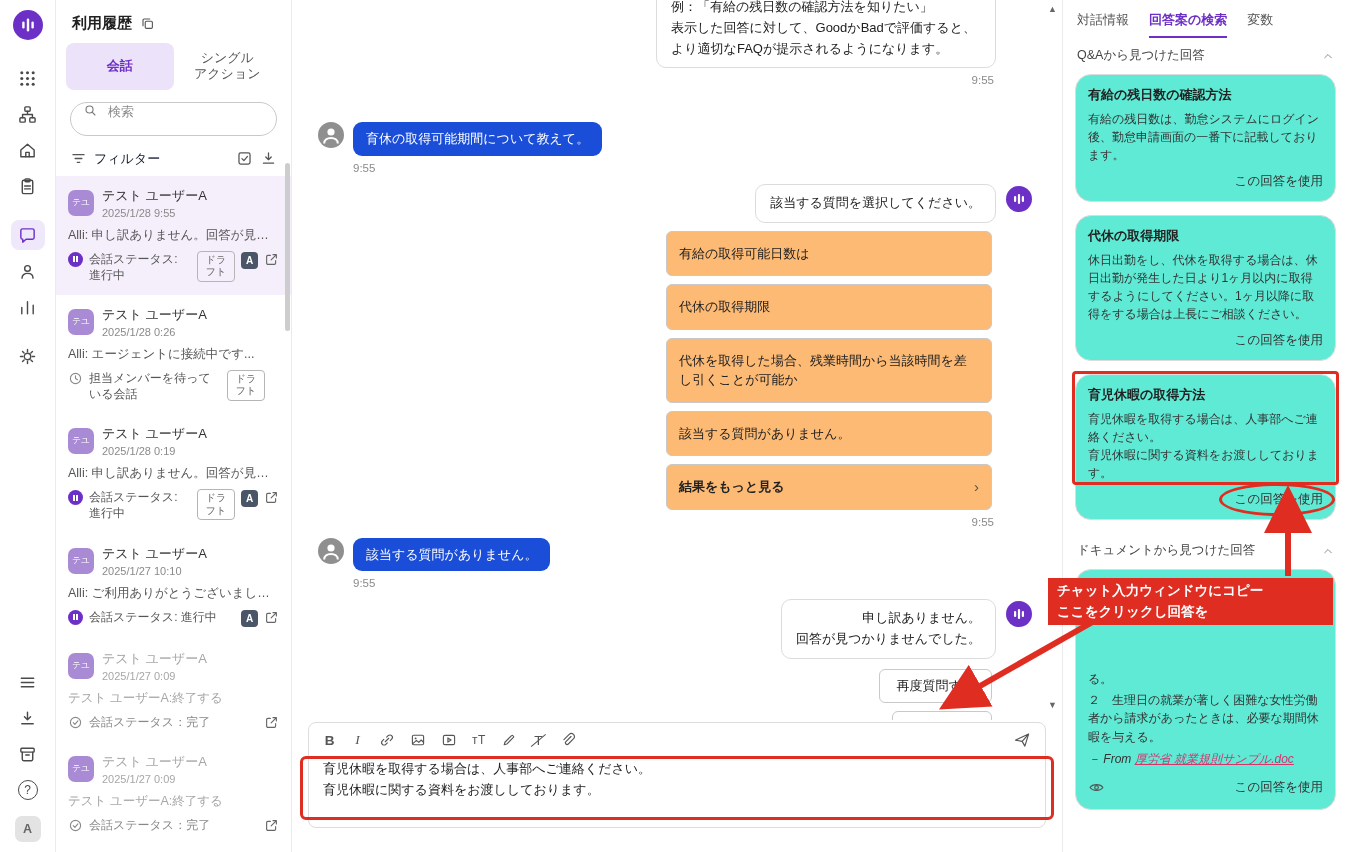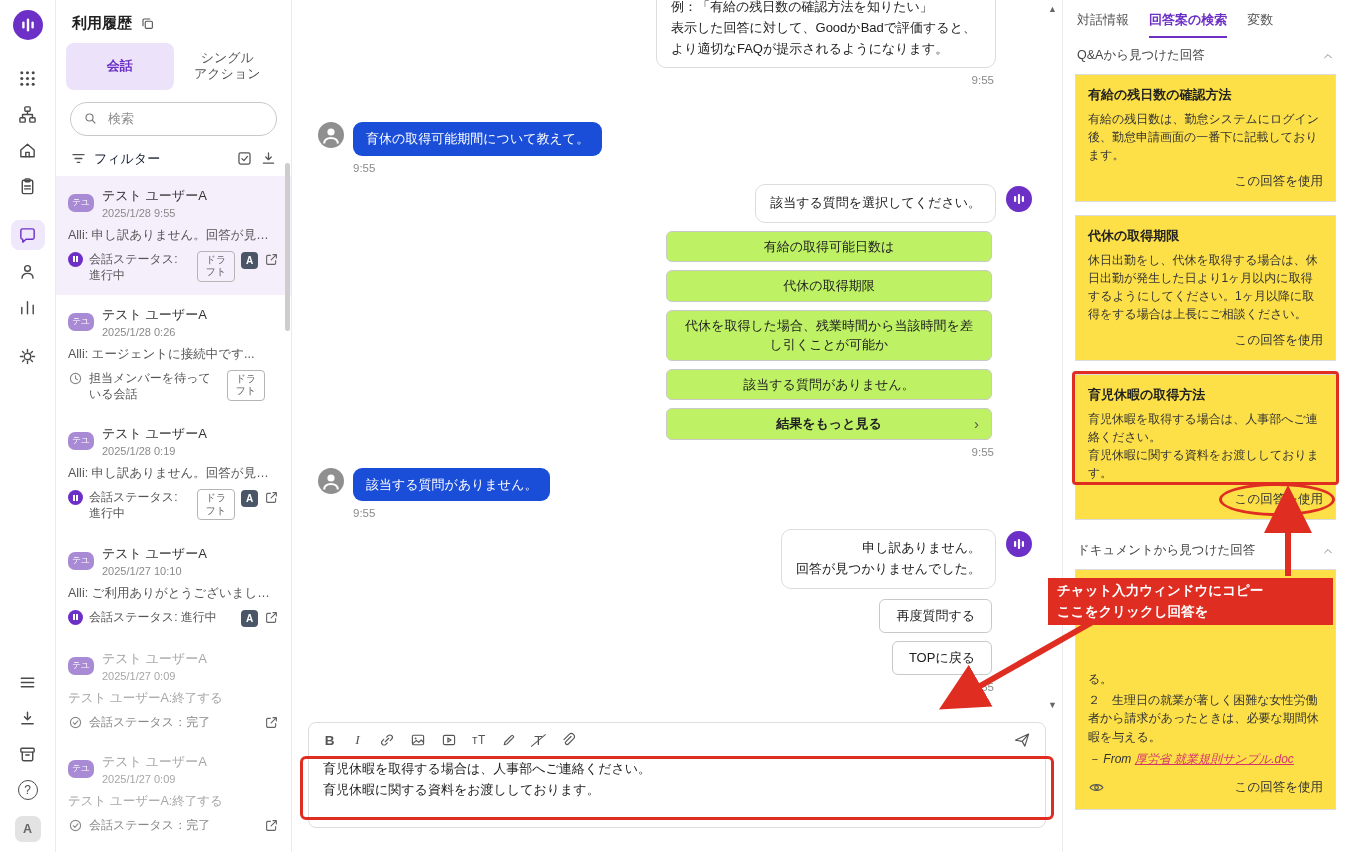--- a/index.html
+++ b/index.html
@@ -19,32 +19,32 @@
 .circle-q{width:20px;height:20px;border:1.5px solid #4a4a4a;border-radius:50%;font-size:12px;display:flex;align-items:center;justify-content:center;color:#4a4a4a}
 .rail-avatar{width:26px;height:26px;border-radius:7px;background:#e3e3e3;color:#666;font-weight:bold;font-size:12.5px;display:flex;align-items:center;justify-content:center;margin:8px 0 2px;cursor:pointer}
 
 .sidebar{width:236px;flex:none;border-right:1px solid #ebebeb;display:flex;flex-direction:column;position:relative;background:#fff}
 .sb-header{display:flex;align-items:center;gap:8px;padding:14px 16px 10px}
 .sb-title{font-size:15px;font-weight:bold}
 .sb-copy svg{width:15px;height:15px;stroke:#555;fill:none;stroke-width:1.5;stroke-linecap:round}
 .sb-tabs{display:flex;padding:0 10px}
 .sb-tab{flex:1;display:flex;align-items:center;justify-content:center;text-align:center;font-size:13px;color:#555;padding:7px 4px;border-radius:8px;white-space:pre-line;line-height:1.25;cursor:pointer}
 .sb-tab.active{background:#ece3fa;color:#6d30c7;font-weight:bold}
-.sb-search{margin:12px 14px 8px;height:34px;border:1px solid #c9c9c9;border-radius:17px;display:flex;align-items:center;gap:8px;padding:0 12px}
+.sb-search{margin:12px 14px 8px;height:34px;border:1px solid #c9c9c9;border-radius:17px;display:flex;align-items:flex-start;gap:8px;padding:0 12px}
 .sb-search svg{width:15px;height:15px;stroke:#7a7a7a;fill:none;stroke-width:1.5;stroke-linecap:round}
 .sb-search input{border:none;outline:none;flex:1;font-size:13px;font-family:inherit;color:#333;background:transparent;min-width:0}
 .sb-search input::placeholder{color:#8a8a8a}
 .sb-filter{display:flex;align-items:center;gap:7px;padding:6px 14px 8px;font-size:13px;color:#0f172a}
 .sb-filter .sp{flex:1}
 .sb-filter svg{width:17px;height:17px;stroke:#555;fill:none;stroke-width:1.5;stroke-linecap:round;stroke-linejoin:round;cursor:pointer}
 .sb-list{flex:1;overflow:hidden}
 .sb-item{padding:11px 12px 12px;cursor:pointer}
 .sb-item.selected{background:#f5effc}
 .sbi-top{display:flex;gap:8px;align-items:center}
-.sbi-avatar{width:26px;height:18px;border-radius:7px;background:#a88bd4;color:#fff;font-size:8.5px;display:flex;align-items:center;justify-content:center;flex:none}
+.sbi-avatar{width:26px;height:26px;border-radius:7px;background:#a88bd4;color:#fff;font-size:8.5px;display:flex;align-items:center;justify-content:center;flex:none}
 .sbi-name{font-size:13px;color:#333}
 .sbi-date{font-size:11px;color:#8a8a8a;margin-top:2px}
 .sbi-preview{font-size:12.5px;color:#555;margin:8px 0 7px;white-space:nowrap;overflow:hidden;text-overflow:ellipsis}
 .sbi-status{display:flex;align-items:flex-start;gap:6px}
 .sbi-stext{font-size:12px;color:#555;line-height:1.35;max-width:110px}
 .waiting .sbi-stext{max-width:132px}
 .nodraft .sbi-stext,.done .sbi-stext{max-width:152px}
 .st-pause{width:15px;height:15px;border-radius:50%;background:#6d30c7;display:flex;align-items:center;justify-content:center;gap:1.5px;flex:none;margin-top:1px}
 .st-pause i{display:block;width:1.8px;height:6px;background:#fff}
 .st-svg svg{width:15px;height:15px;stroke:#8a8a8a;fill:none;stroke-width:1.5;stroke-linecap:round;stroke-linejoin:round;margin-top:1px}
@@ -69,21 +69,21 @@
 .bubble-blue{background:#1b4ed8;color:#fff;border-radius:9px;padding:7px 13px;line-height:1.5;max-width:420px;font-size:13px}
 .row-left{display:flex;gap:9px;align-items:flex-start}
 .av-user{width:26px;height:26px;border-radius:50%;background:#8f8f8f;flex:none;overflow:hidden}
 .av-agent{width:26px;height:26px;flex:none}
 .ts{font-size:11.5px;color:#8a8a8a}
 .ts-right{text-align:right;margin:6px 2px 10px 0}
 .ts-left{margin:6px 0 10px 35px}
 .mb-lg{margin-bottom:36px}
 .align-r{text-align:right}
 .options{width:326px;margin:8px 4px 0 auto}
-.option{border:1px solid #c9c9c9;border-radius:6px;background:#bef264;padding:5px 12px;text-align:center;font-size:13px;line-height:1.5;margin-bottom:8px;cursor:pointer}
+.option{border:1px solid #c9c9c9;border-radius:6px;background:#fdba74;padding:12px 12px;text-align:left;font-size:13px;line-height:1.5;margin-bottom:8px;cursor:pointer}
 .option-more{font-weight:bold;position:relative;margin-bottom:0}
 .option-more .chev{position:absolute;right:12px;top:50%;transform:translateY(-50%);font-weight:normal;color:#555;font-size:15px}
 .chat-btn-col{display:flex;flex-direction:column;align-items:flex-end;gap:8px;margin:10px 4px 0 0}
 .chat-btn{border:1px solid #c9c9c9;border-radius:6px;background:#fff;padding:7px 16px;font-size:13px;cursor:pointer}
 .composer{position:absolute;left:16px;right:16px;top:722px;height:106px;border:1px solid #ddd;border-radius:8px;background:#fff;padding:8px 14px}
 .composer-toolbar{display:flex;align-items:center;gap:15px;color:#555}
 .cicon{font-size:13.5px;display:flex;align-items:center;justify-content:center;min-width:13px;cursor:pointer;color:#555}
 .cicon svg{width:16px;height:16px;stroke:#555;fill:none;stroke-width:1.4;stroke-linecap:round;stroke-linejoin:round}
 .tb{font-weight:bold}
 .ti{font-style:italic;font-family:"Liberation Serif","DejaVu Serif",serif}
@@ -96,21 +96,21 @@
 .annot-rect-composer{position:absolute;left:-9px;right:-9px;top:33px;height:64px;border:3px solid #e02d22;border-radius:6px;pointer-events:none;z-index:20}
 
 .panel{width:286px;flex:none;border-left:1px solid #ebebeb;background:#fff;overflow:hidden;position:relative}
 .panel-tabs{display:flex;gap:20px;padding:11px 14px 0;font-size:13px;color:#555}
 .ptab{padding-bottom:7px;cursor:pointer}
 .ptab.active{color:#6d30c7;font-weight:bold;border-bottom:2px solid #6d30c7}
 .psec{display:flex;align-items:center;padding:9px 14px 8px;font-size:12.5px;color:#444}
 .psec .chev{margin-left:auto;cursor:pointer}
 .psec .chev svg{width:12px;height:12px;stroke:#888;fill:none;stroke-width:1.6;stroke-linecap:round;stroke-linejoin:round}
 .pcards{padding:2px 12px 0}
-.card{border:1px solid #dcdcdc;border-radius:0;padding:11px 12px;margin-bottom:13px;position:relative;background:#fde047}
+.card{border:1px solid #dcdcdc;border-radius:16px;padding:11px 12px;margin-bottom:13px;position:relative;background:#5eead4}
 .card-title{font-weight:bold;font-size:13px;margin-bottom:6px;color:#222}
 .card-body{font-size:12px;line-height:1.5;color:#333}
 .pre{white-space:pre-line}
 .card-use{text-align:right;margin-top:9px;font-size:12.5px;color:#333}
 .card-use span{cursor:pointer}
 .annot-rect-card{position:absolute;left:-4px;right:-4px;top:-4px;bottom:34px;border:3px solid #e02d22;border-radius:4px;pointer-events:none;z-index:3}
 .use-circled{position:relative;display:inline-block}
 .use-circled::after{content:"";position:absolute;left:-16px;right:-12px;top:-8px;bottom:-8px;border:3px solid #e02d22;border-radius:50%;pointer-events:none}
 .doc-card{font-size:12px;line-height:1.55;color:#333}
 .doc-gap{height:46px}

